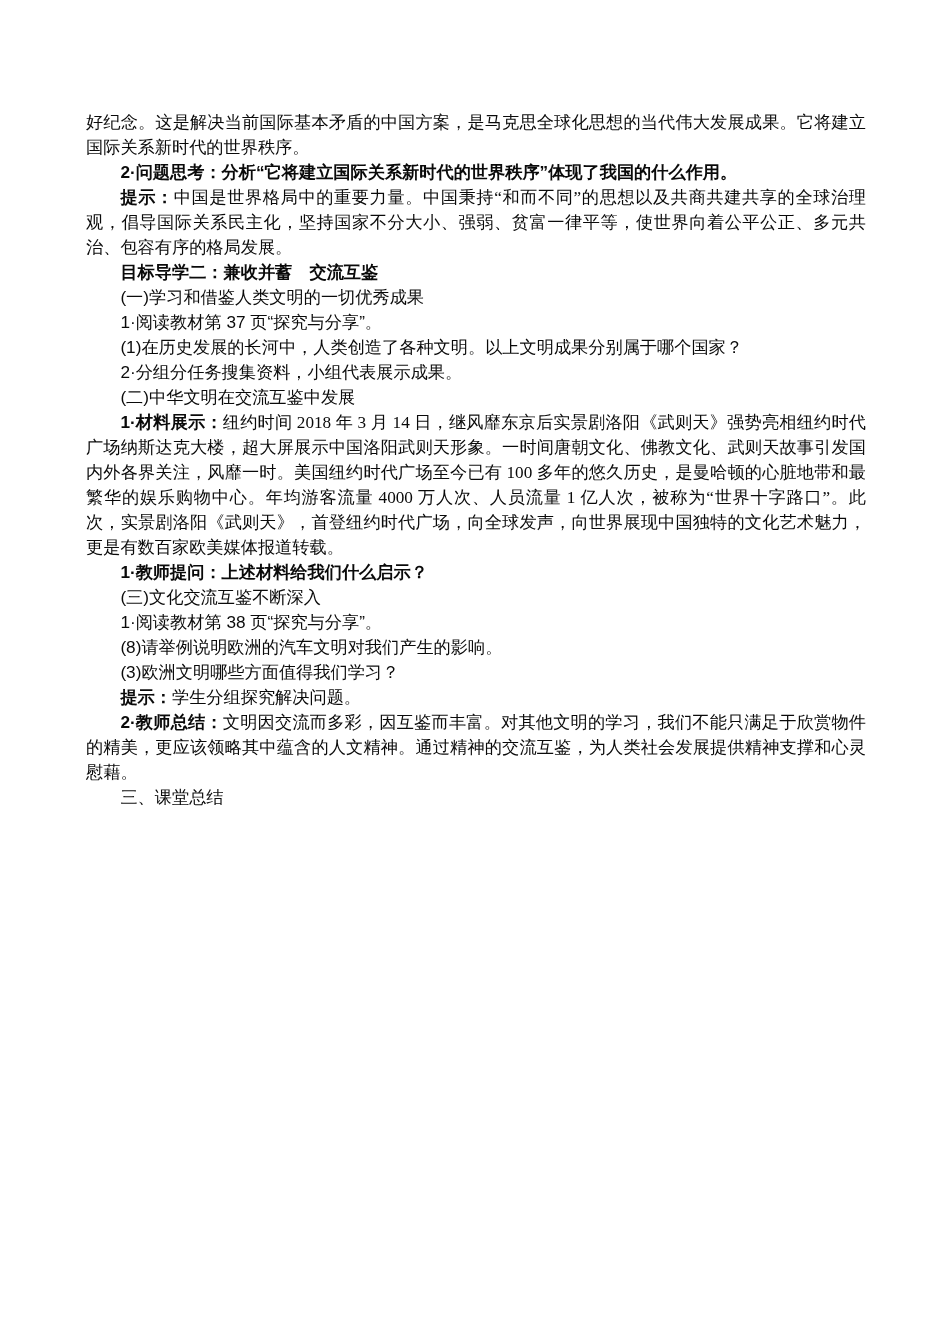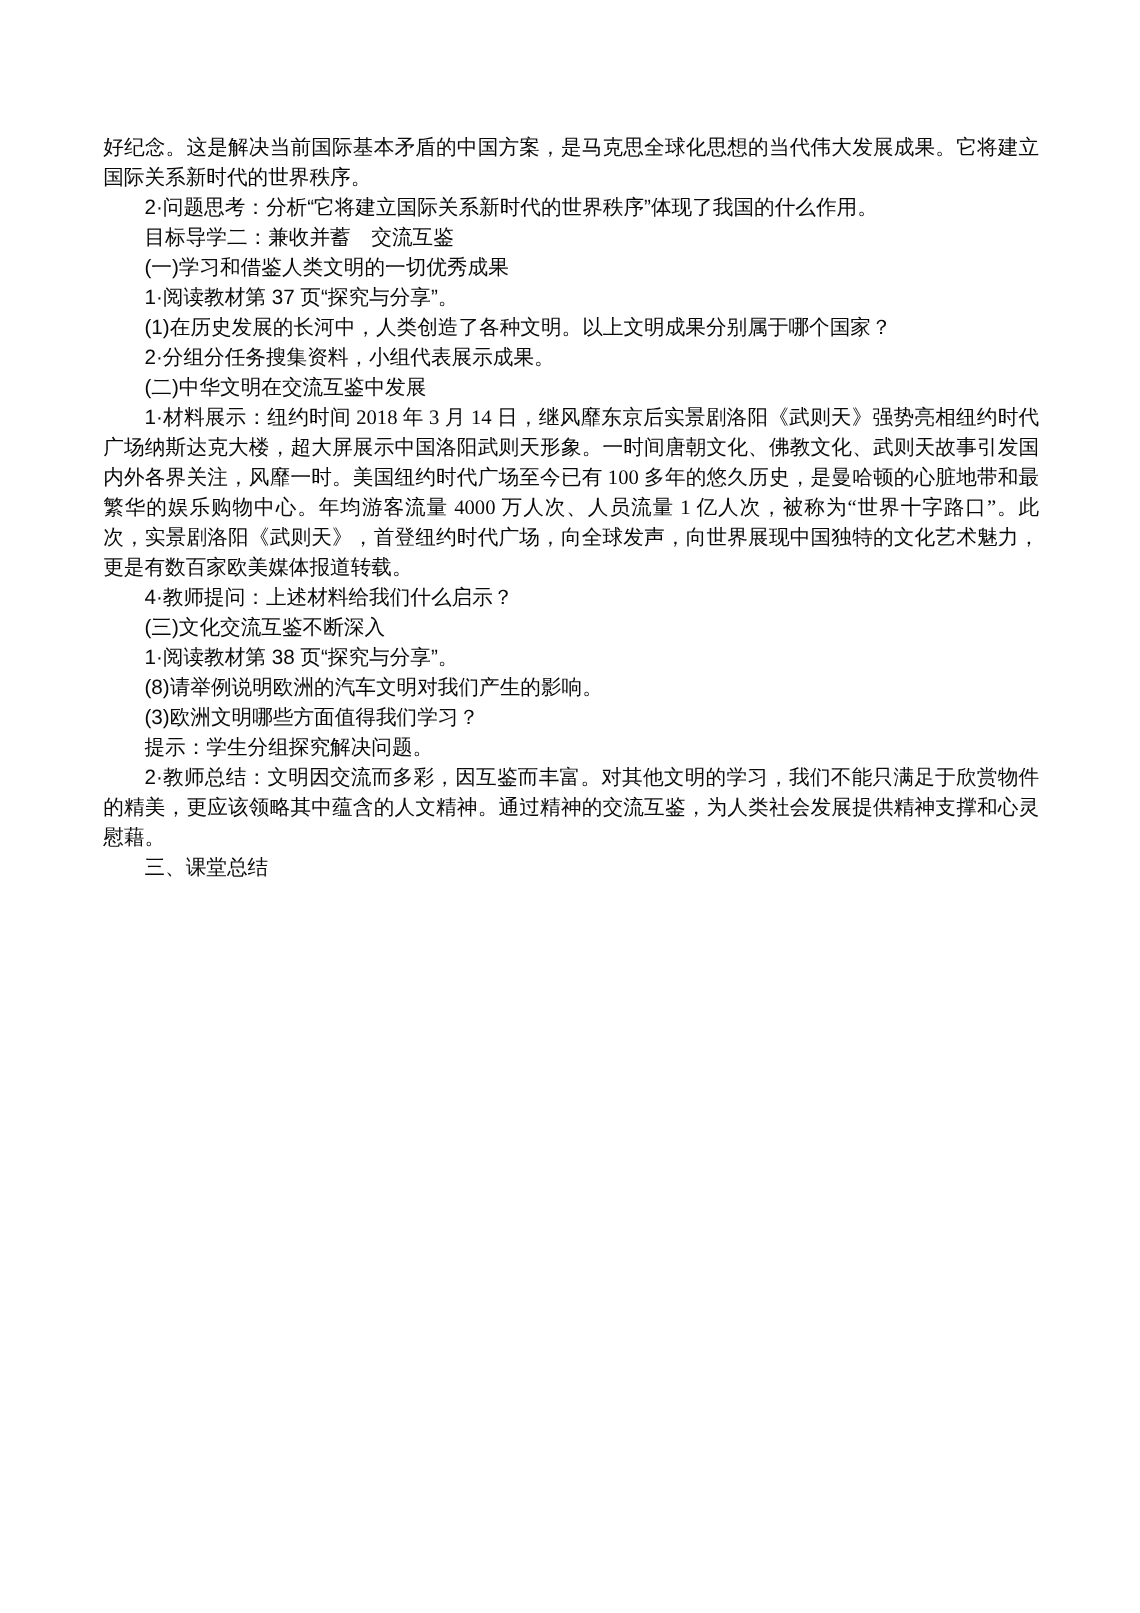--- a/index.html
+++ b/index.html
@@ -20,21 +20,21 @@
     font-size: 17.2px;
     line-height: 25px;
     text-align: justify;
     text-justify: inter-character;
     word-break: break-all;
   }
   .para { margin: 0; }
   .para.indent { text-indent: 2em; }
   .s-kai  { font-family: "Liberation Serif", "DejaVu Serif", serif; }
   .s-hei  { font-family: Liberation Sans, sans-serif; }
-  .s-heib { font-family: "Liberation Sans", "DejaVu Sans", sans-serif; font-weight: 400; }
+  .s-heib { font-family: "Liberation Sans", "DejaVu Sans", sans-serif; font-weight: 700; }
   .footer-heading {
     position: absolute;
     left: 16px;
     top: 1086px;
     width: 100%;
     text-align: left;
     white-space: nowrap;
   }
   .fh-num {
     font-family: "Liberation Sans", "DejaVu Sans", sans-serif;
@@ -51,28 +51,29 @@
     color: #0a0a0a;
   }
 </style>
 </head>
 <body>
 
 <div class="page">
   <div class="doc" id="doc-body">
       <p class="para"><span class="s-kai">好纪念。这是解决当前国际基本矛盾的中国方案，是马克思全球化思想的当代伟大发展成果。它将建立国际关系新时代的世界秩序。</span></p>
       <p class="para indent"><span class="s-heib">2·问题思考：分析“它将建立国际关系新时代的世界秩序”体现了我国的什么作用。</span></p>
+      <p class="para indent"><span class="s-heib">提示：</span><span class="s-kai">中国是世界格局中的重要力量。中国秉持“和而不同”的思想以及共商共建共享的全球治理观，倡导国际关系民主化，坚持国家不分大小、强弱、贫富一律平等，使世界向着公平公正、多元共治、包容有序的格局发展。</span></p>
       <p class="para indent"><span class="s-heib">目标导学二：兼收并蓄　交流互鉴</span></p>
       <p class="para indent"><span class="s-hei">(一)学习和借鉴人类文明的一切优秀成果</span></p>
       <p class="para indent"><span class="s-hei">1·阅读教材第 37 页“探究与分享”。</span></p>
       <p class="para indent"><span class="s-hei">(1)在历史发展的长河中，人类创造了各种文明。以上文明成果分别属于哪个国家？</span></p>
       <p class="para indent"><span class="s-hei">2·分组分任务搜集资料，小组代表展示成果。</span></p>
       <p class="para indent"><span class="s-hei">(二)中华文明在交流互鉴中发展</span></p>
       <p class="para indent"><span class="s-heib">1·材料展示：</span><span class="s-kai">纽约时间 2018 年 3 月 14 日，继风靡东京后实景剧洛阳《武则天》强势亮相纽约时代广场纳斯达克大楼，超大屏展示中国洛阳武则天形象。一时间唐朝文化、佛教文化、武则天故事引发国内外各界关注，风靡一时。美国纽约时代广场至今已有 100 多年的悠久历史，是曼哈顿的心脏地带和最繁华的娱乐购物中心。年均游客流量 4000 万人次、人员流量 1 亿人次，被称为“世界十字路口”。此次，实景剧洛阳《武则天》，首登纽约时代广场，向全球发声，向世界展现中国独特的文化艺术魅力，更是有数百家欧美媒体报道转载。</span></p>
-      <p class="para indent"><span class="s-heib">4·教师提问：上述材料给我们什么启示？</span></p>
+      <p class="para indent"><span class="s-heib">1·教师提问：上述材料给我们什么启示？</span></p>
       <p class="para indent"><span class="s-hei">(三)文化交流互鉴不断深入</span></p>
       <p class="para indent"><span class="s-hei">1·阅读教材第 38 页“探究与分享”。</span></p>
       <p class="para indent"><span class="s-hei">(8)请举例说明欧洲的汽车文明对我们产生的影响。</span></p>
       <p class="para indent"><span class="s-hei">(3)欧洲文明哪些方面值得我们学习？</span></p>
       <p class="para indent"><span class="s-heib">提示：</span><span class="s-kai">学生分组探究解决问题。</span></p>
       <p class="para indent"><span class="s-heib">2·教师总结：</span><span class="s-hei">文明因交流而多彩，因互鉴而丰富。对其他文明的学习，我们不能只满足于欣赏物件的精美，更应该领略其中蕴含的人文精神。通过精神的交流互鉴，为人类社会发展提供精神支撑和心灵慰藉。</span></p>
       <p class="para indent"><span class="s-hei">三、课堂总结</span></p>
     </div>
   <div class="footer-heading">
     <span class="fh-num">3</span><span class="fh-title">板书设计</span>

